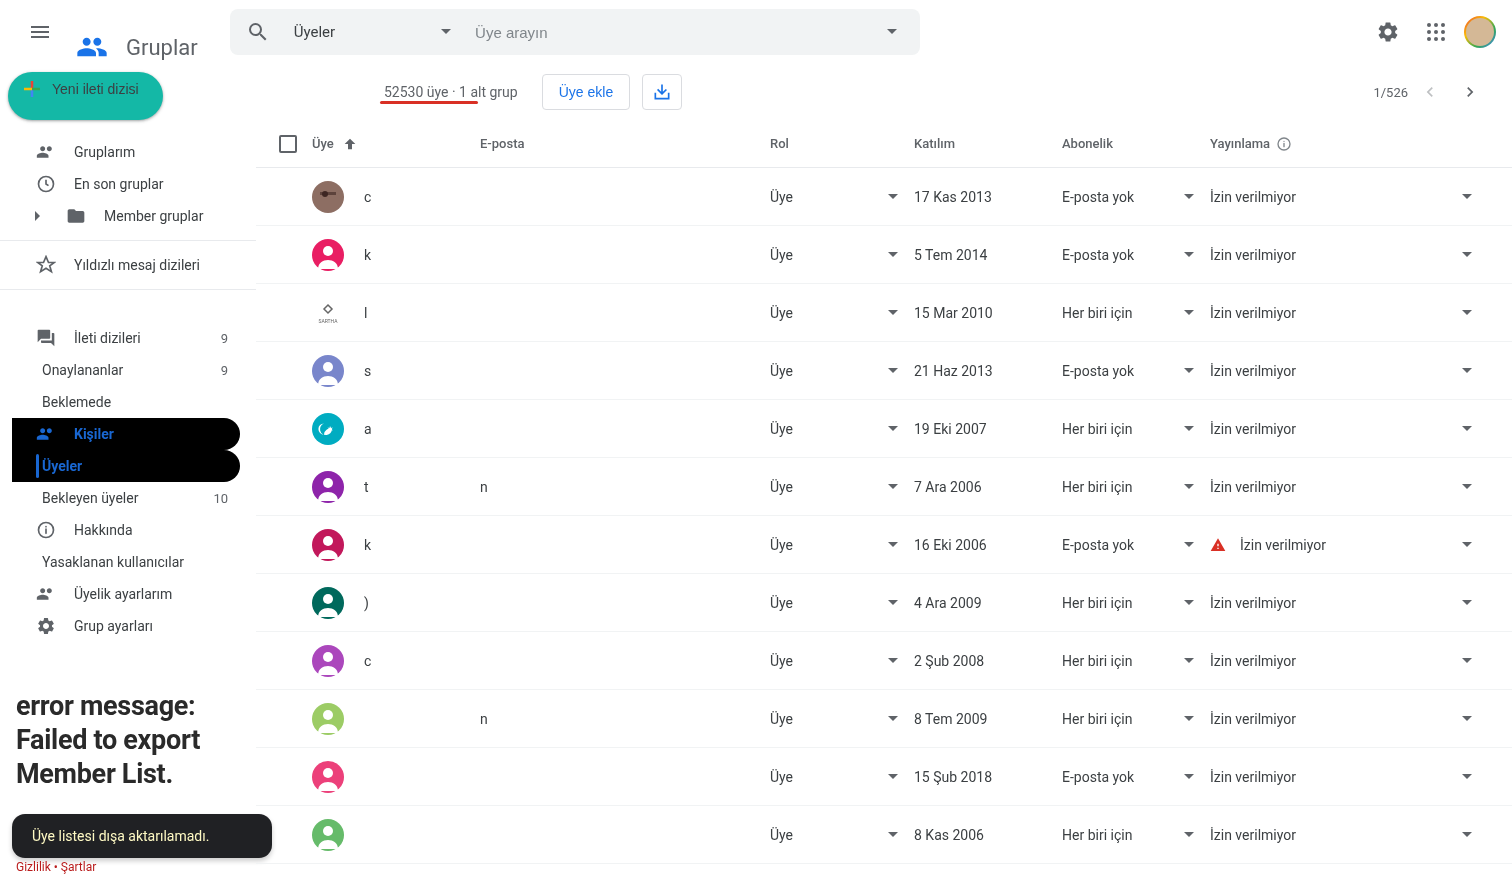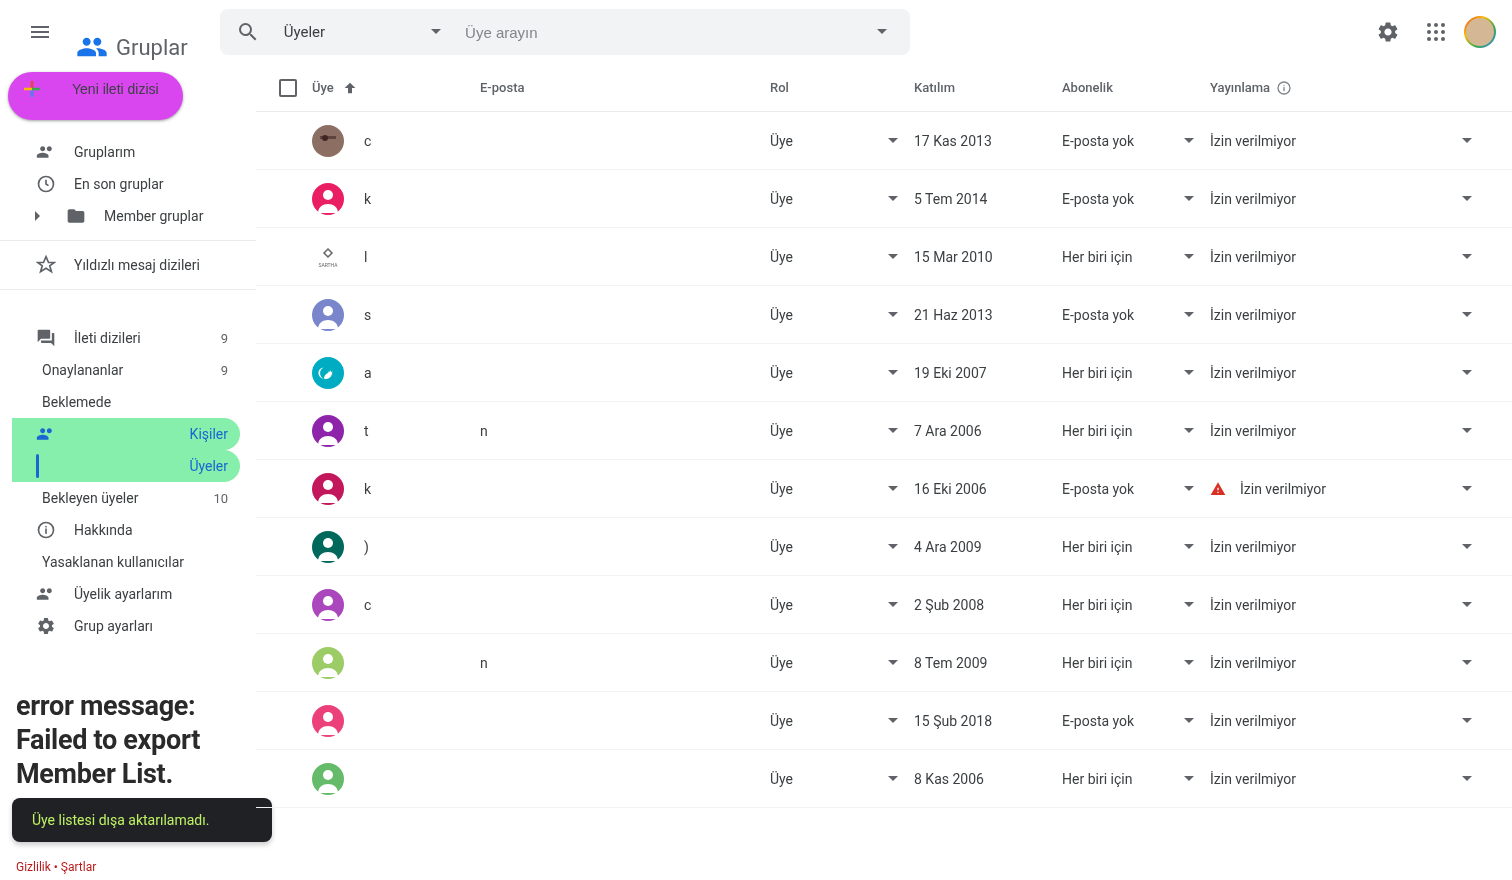--- a/index.html
+++ b/index.html
@@ -1,54 +1,54 @@
 <!DOCTYPE html>
 <html><head>
 <meta charset="utf-8">
 <style>
   * { box-sizing: border-box; margin: 0; padding: 0; }
   body { font-family: Roboto, Arial, sans-serif; font-size: 14px; color: #3c4043; background: #fff; overflow: hidden; }
   
   .header { height: 64px; display: flex; align-items: center; padding: 0 16px; gap: 8px; }
   .menu-btn { width: 48px; height: 48px; display: flex; align-items: center; justify-content: center; border-radius: 50%; cursor: pointer; }
-  .logo-area { display: flex; align-items: center; gap: 4px; margin-right: 24px; margin-top: 30px; }
+  .logo-area { display: flex; align-items: center; gap: 14px; margin-right: 24px; margin-top: 30px; }
   .logo-icon { width: 40px; height: 40px; display: flex; align-items: center; justify-content: center; }
   .logo-text { font-size: 22px; color: #5f6368; font-weight: 400; }
   
   .search-bar { flex: 0 0 690px; height: 46px; background: #f1f3f4; border-radius: 8px; display: flex; align-items: center; padding: 0 8px; }
   .search-icon-wrap { width: 40px; height: 40px; display: flex; align-items: center; justify-content: center; }
   .search-select { display: flex; align-items: center; gap: 8px; padding: 0 16px; color: #3c4043; cursor: pointer; }
   .search-select-text { font-size: 15px; }
   .search-input { flex: 1; border: none; background: transparent; font-size: 15px; color: #5f6368; outline: none; padding: 0 8px; }
   .search-input::placeholder { color: #80868b; }
   .search-dropdown { width: 40px; height: 40px; display: flex; align-items: center; justify-content: center; cursor: pointer; }
   
   .header-right { margin-left: auto; display: flex; align-items: center; gap: 8px; }
   .icon-btn { width: 40px; height: 40px; display: flex; align-items: center; justify-content: center; border-radius: 50%; cursor: pointer; }
   .avatar { width: 32px; height: 32px; border-radius: 50%; background: linear-gradient(135deg, #ea4335, #fbbc04, #34a853, #4285f4); padding: 2px; }
   .avatar-inner { width: 100%; height: 100%; border-radius: 50%; background: #d4b896; }
   
   .main { display: flex; height: calc(100vh - 64px); }
   
   .sidebar { width: 256px; padding: 8px 0; position: relative; }
-  .new-thread-btn { margin: 0 0 16px 8px; height: 48px; background: #d946ef; border: none; border-radius: 24px; box-shadow: 0 1px 2px rgba(60,64,67,.3), 0 1px 3px 1px rgba(60,64,67,.15); display: flex; align-items: center; gap: 28px; padding: 0 24px 15px 12px; cursor: pointer; font-size: 14px; color: #3c4043; }
+  .new-thread-btn { margin: 0 0 16px 8px; height: 48px; background: #14b8a6; border: none; border-radius: 24px; box-shadow: 0 1px 2px rgba(60,64,67,.3), 0 1px 3px 1px rgba(60,64,67,.15); display: flex; align-items: center; gap: 8px; padding: 0 24px 15px 12px; cursor: pointer; font-size: 14px; color: #3c4043; }
   .plus-icon { width: 24px; height: 24px; }
   
   .nav-item { height: 32px; display: flex; align-items: center; gap: 18px; padding: 0 12px 0 24px; cursor: pointer; font-size: 14px; color: #3c4043; border-radius: 0 16px 16px 0; margin-right: 16px; margin-left: 12px; }
-  .nav-item.selected { background: #86efac; color: #1967d2; font-weight: 400; text-align: right; }
+  .nav-item.selected { background: #000000; color: #1967d2; font-weight: 700; }
   .nav-item.sub { padding-left: 30px; position: relative; }
   .nav-item.sub.selected::before { content: ''; position: absolute; left: 24px; top: 4px; bottom: 4px; width: 3px; background: #1967d2; border-radius: 2px; }
   .nav-icon { width: 20px; height: 20px; display: flex; align-items: center; justify-content: center; flex-shrink: 0; }
   .nav-label { flex: 1; }
   .nav-count { font-size: 13px; color: #5f6368; }
   .nav-caret { width: 20px; display: flex; align-items: center; justify-content: center; margin-left: -8px; }
   .nav-divider { height: 1px; background: #e8eaed; margin: 8px 0; }
   
   .overlay-text { position: absolute; left: 16px; top: 626px; font-size: 27px; font-weight: 700; color: #2a2a2a; line-height: 1.25; letter-spacing: -0.3px; }
-  .toast { position: absolute; left: 12px; bottom: 38px; background: #202124; color: #bef264; padding: 14px 20px; border-radius: 8px; font-size: 14px; min-width: 260px; box-shadow: 0 3px 5px rgba(0,0,0,.2); }
+  .toast { position: absolute; left: 12px; bottom: 22px; background: #202124; color: #fef9c3; padding: 14px 20px; border-radius: 13px; font-size: 14px; min-width: 260px; box-shadow: 0 3px 5px rgba(0,0,0,.2); }
   .footer-links { position: absolute; left: 16px; bottom: 6px; font-size: 12px; color: #b91c1c; }
   
   .content { flex: 1; display: flex; flex-direction: column; position: relative; }
   .content-header { height: 56px; display: flex; align-items: center; padding: 0 24px 0 8px; }
   .member-count { font-size: 14px; color: #5f6368; margin-left: 120px; position: relative; }
   .underline-red { position: absolute; left: -4px; right: 40px; bottom: -4px; height: 3px; background: #d93025; border-radius: 2px; }
   .add-member-btn { margin-left: 24px; height: 36px; border: 1px solid #dadce0; background: #fff; border-radius: 4px; padding: 0 16px; color: #1a73e8; font-size: 14px; font-weight: 500; cursor: pointer; }
   .download-btn { margin-left: 12px; width: 40px; height: 36px; border: 1px solid #dadce0; background: #fff; border-radius: 4px; display: flex; align-items: center; justify-content: center; cursor: pointer; }
   .pagination { margin-left: auto; display: flex; align-items: center; gap: 4px; font-size: 13px; color: #5f6368; }
   .page-btn { width: 36px; height: 36px; display: flex; align-items: center; justify-content: center; cursor: pointer; border-radius: 50%; }
@@ -264,20 +264,45 @@
 
     <div class="toast">
       <span>Üye listesi dışa aktarılamadı.</span>
     </div>
     <div class="footer-links">
       <span>Gizlilik</span> • <span>Şartlar</span>
     </div>
   </div>
 
   <div class="content">
+    <div class="content-header">
+      <div class="member-count">
+        <span>52530 üye · 1 alt grup</span>
+        <div class="underline-red"></div>
+      </div>
+      <button class="add-member-btn">Üye ekle</button>
+      <button class="download-btn">
+        <svg width="20" height="20" viewBox="0 0 24 24" fill="#1a73e8">
+            <path d="M19 13v6H5v-6H3v8h18v-8h-2zm-6-1.17V3h-2v8.83L7.41 8.24 6 9.66l6 6 6-6-1.41-1.41L13 11.83z"></path>
+          </svg>
+      </button>
+      <div class="pagination">
+        <span>1/526</span>
+        <div class="page-btn disabled">
+          <svg width="20" height="20" viewBox="0 0 24 24" fill="#5f6368">
+              <path d="M15.41 7.41L14 6l-6 6 6 6 1.41-1.41L10.83 12z"></path>
+            </svg>
+        </div>
+        <div class="page-btn">
+          <svg width="20" height="20" viewBox="0 0 24 24" fill="#5f6368">
+              <path d="M10 6L8.59 7.41 13.17 12l-4.58 4.59L10 18l6-6z"></path>
+            </svg>
+        </div>
+      </div>
+    </div>
 
     <svg class="arrow-annotation arrow1" width="90" height="90" style="overflow:visible">
       <path d="M50 70 L20 20 L5 42 Z M50 70 L20 20 L45 28 Z" fill="#d93025"></path>
       <path d="M20 20 L60 75" stroke="#d93025" stroke-width="22" stroke-linecap="round"></path>
       <path d="M20 20 L0 48 L48 32 Z" fill="#d93025"></path>
     </svg>
 
     <div class="table">
       <div class="table-header">
         <div class="col-check">

